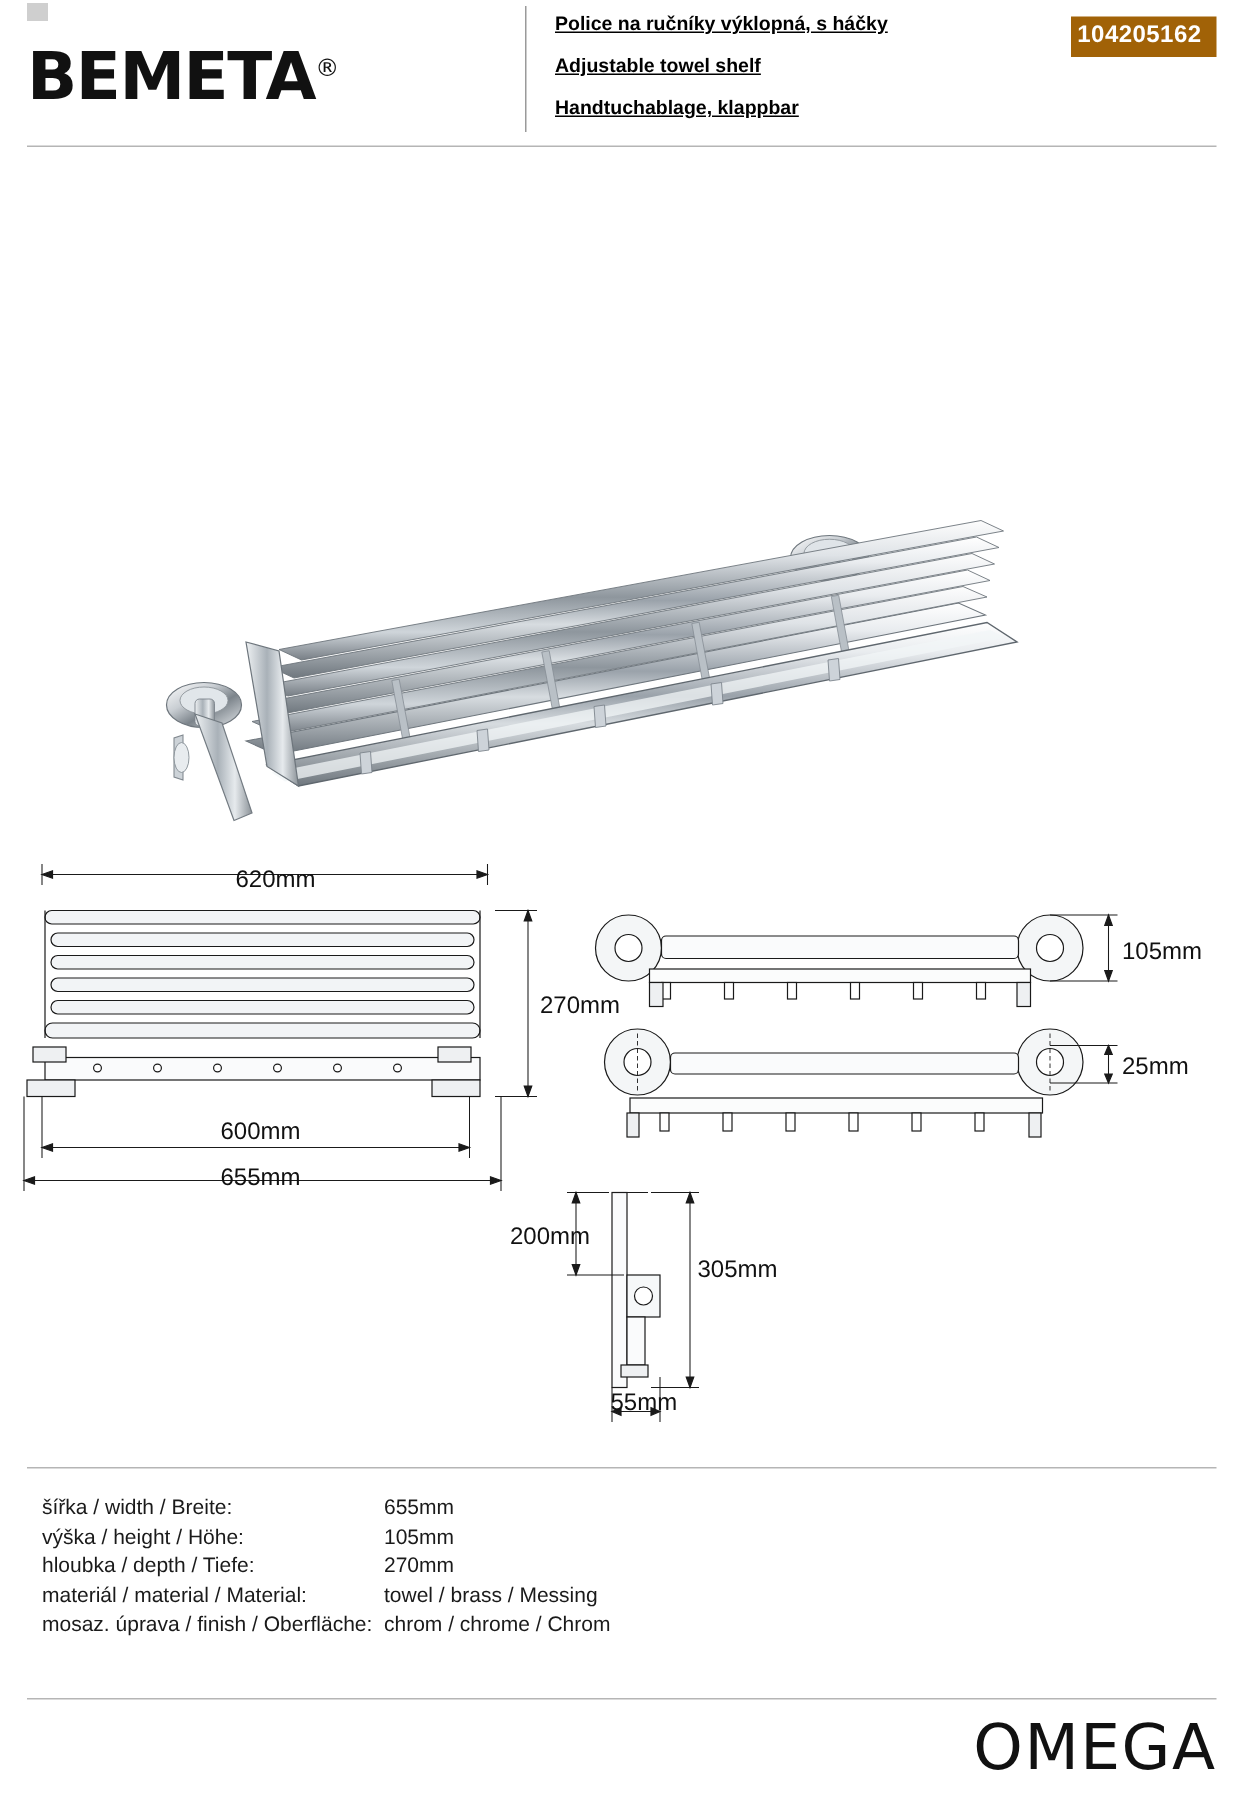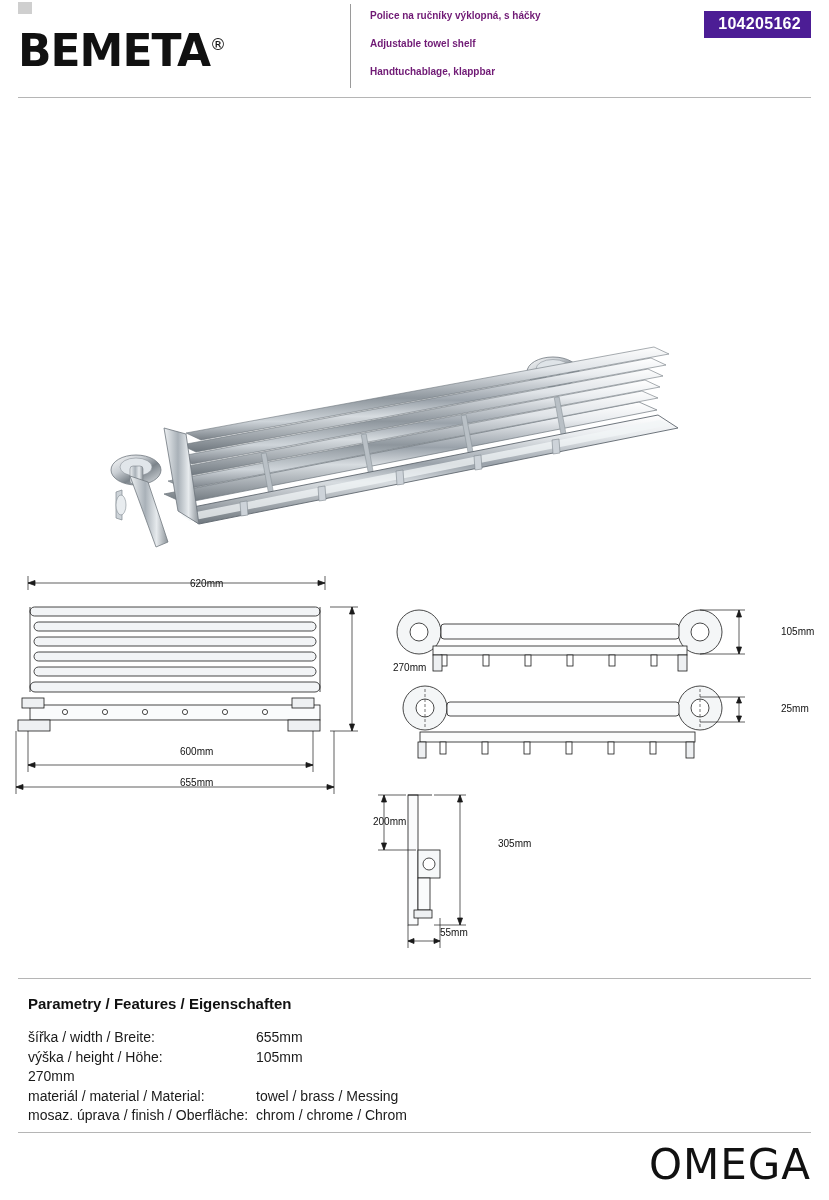--- a/index.html
+++ b/index.html
@@ -52,34 +52,35 @@
     left: 350px; top: 4px;
     width: 1px; height: 84px;
     background: #9a9a9a;
   }
   .titles {
     position: absolute;
     left: 370px; top: 2px;
     width: 300px;
   }
   .title-line {
-    font-size: 10px;
+    font-size: 13px;
     font-weight: bold;
     line-height: 28px;
-    color: #701a75;
+    color: #000000;
     white-space: nowrap;
+    text-decoration: underline;
   }
   .code-badge {
     position: absolute;
     right: 18px; top: 11px;
-    background: #4c1d95;
+    background: #a16207;
     color: #ffffff;
     font-size: 16px;
     font-weight: bold;
-    padding: 4px 10px 5px 14px;
+    padding: 4px 10px 5px 4px;
     letter-spacing: 0.3px;
   }
   .rule-top {
     position: absolute;
     left: 18px; top: 97px;
     width: 793px; height: 1px;
     background: #b5b5b5;
   }
 
   
@@ -90,25 +91,24 @@
   }
 
   
   .drawings {
     position: absolute;
     left: 0; top: 550px;
     width: 829px; height: 420px;
   }
   .dim-label {
     position: absolute;
-    font-size: 10px;
+    font-size: 16px;
     font-family: "Liberation Sans", sans-serif;
     color: #111;
     white-space: nowrap;
-    margin-left: 33px;
   }
 
   
   .rule-params {
     position: absolute;
     left: 18px; top: 978px;
     width: 793px; height: 1px;
     background: #b5b5b5;
   }
   .params {
@@ -393,31 +393,31 @@
   <div class="dim-label" style="left:147px; top:227px;">655mm</div>
   <div class="dim-label" style="left:748px; top:76px;">105mm</div>
   <div class="dim-label" style="left:748px; top:153px;">25mm</div>
   <div class="dim-label" style="left:340px; top:266px;">200mm</div>
   <div class="dim-label" style="left:465px; top:288px;">305mm</div>
   <div class="dim-label" style="left:407px; top:377px;">55mm</div>
 </div>
 
 <div class="rule-params"></div>
 <div class="params">
-  <div class="params-title">Parametry / Features / Eigenschaften</div>
 
   <div class="param-row">
     <div class="param-key">šířka / width / Breite:</div>
     <div class="param-val">655mm</div>
   </div>
   <div class="param-row">
     <div class="param-key">výška / height / Höhe:</div>
     <div class="param-val">105mm</div>
   </div>
   <div class="param-row">
+    <div class="param-key">hloubka / depth / Tiefe:</div>
     <div class="param-val">270mm</div>
   </div>
   <div class="param-row">
     <div class="param-key">materiál / material / Material:</div>
     <div class="param-val">towel / brass / Messing</div>
   </div>
   <div class="param-row">
     <div class="param-key">mosaz. úprava / finish / Oberfläche:</div>
     <div class="param-val">chrom / chrome / Chrom</div>
   </div>

